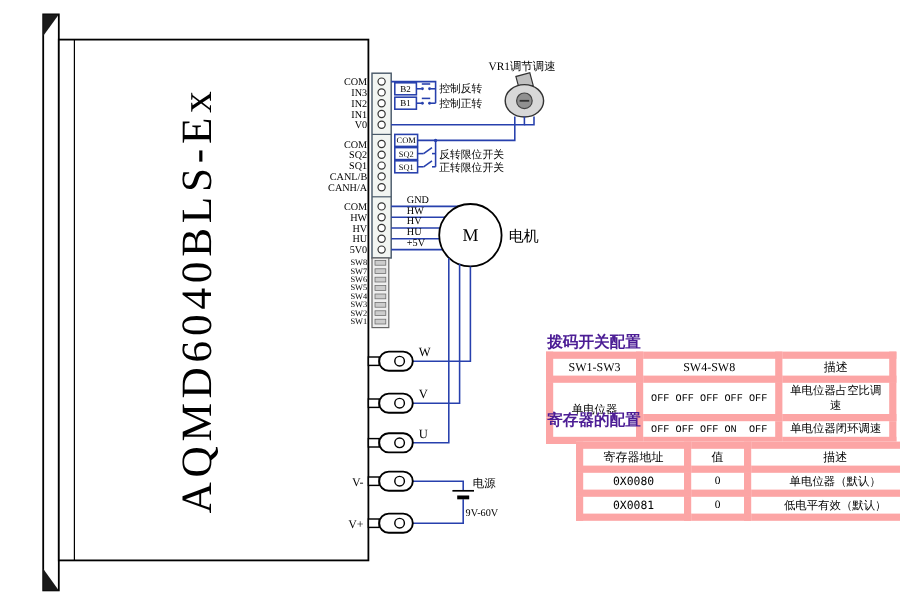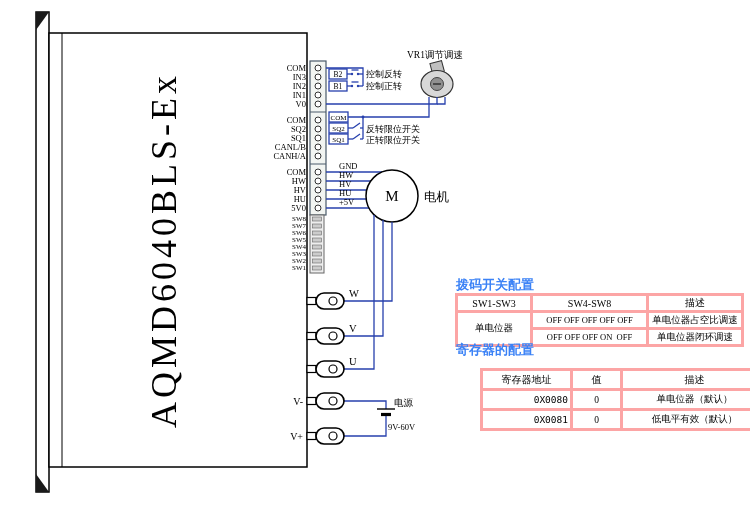--- a/index.html
+++ b/index.html
@@ -1,27 +1,27 @@
 <!DOCTYPE html>
 <html><head>
 <meta charset="utf-8">
 <style>
   html,body{margin:0;padding:0;background:#fff;}
   .stage{position:relative;width:750px;height:505px;background:#fff;overflow:hidden;
          font-family:"Liberation Sans",sans-serif;}
   .stage svg{position:absolute;left:0;top:0;}
   svg text{font-family:"Liberation Serif",serif;fill:#000;}
-  .tbl-title{position:absolute;font:bold 13px "Liberation Sans",sans-serif;color:#3b82f6;}
+  .tbl-title{position:absolute;font:bold 13px "Liberation Sans",sans-serif;color:#4c1d95;}
   table.cfg{position:absolute;border-collapse:collapse;table-layout:fixed;background:#fff;
             font-family:"Liberation Serif",serif;}
-  table.cfg td{border:3px solid #fca5a5;text-align:center;vertical-align:middle;
+  table.cfg td{border:6px solid #fca5a5;text-align:center;vertical-align:middle;
                padding:0 2px;font-size:9.5px;color:#000;overflow:hidden;}
   table.cfg td.hdr{font-size:10px;}
-  table.cfg td.swv{font-family:Liberation Serif, serif;font-size:8.5px;white-space:pre;}
-  table.cfg td.addr{font-family:"DejaVu Sans Mono",monospace;font-size:9.5px;text-align:right;}
+  table.cfg td.swv{font-family:Liberation Mono, monospace;font-size:8.5px;white-space:pre;}
+  table.cfg td.addr{font-family:"DejaVu Sans Mono",monospace;font-size:9.5px;}
 </style>
 </head>
 <body>
 
 <div class="stage">
 
 <svg width="750" height="505" viewBox="0 0 750 505">
 
   <g>
     <rect x="36" y="12" width="13" height="480" fill="#fff" stroke="#000" stroke-width="1.5"></rect>

